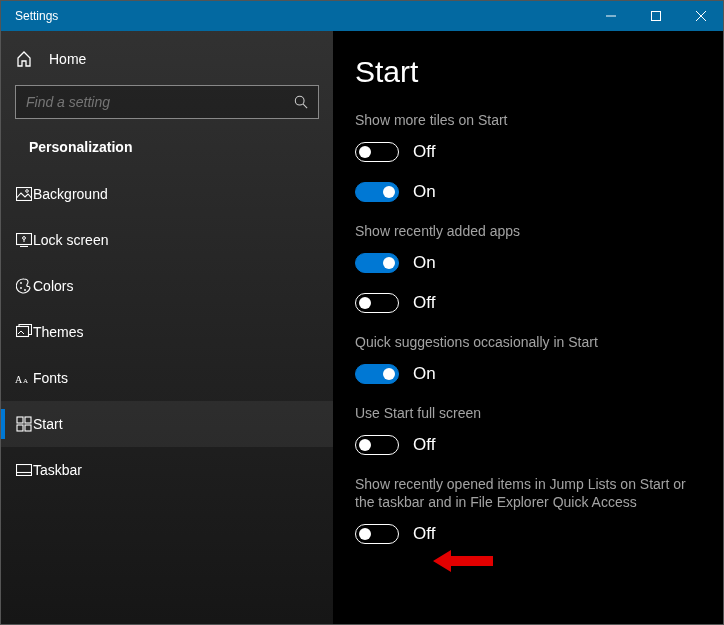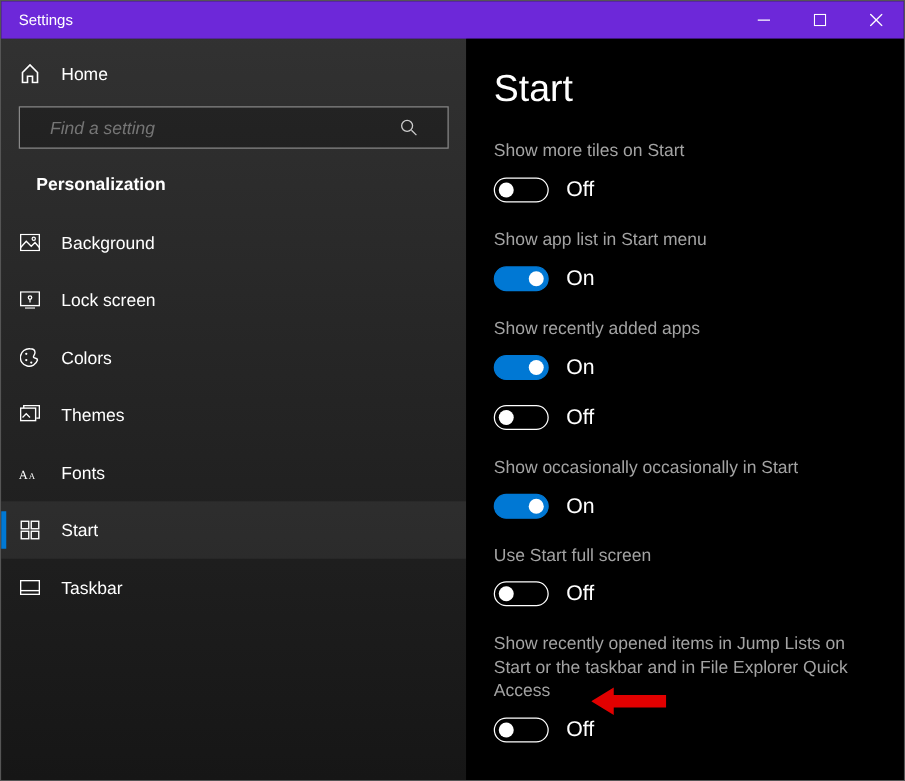--- a/index.html
+++ b/index.html
@@ -1,42 +1,42 @@
 <!DOCTYPE html>
 <html><head>
 <meta charset="utf-8">
 <style>
   * { box-sizing: border-box; margin: 0; padding: 0; }
   html, body { width: 724px; height: 625px; overflow: hidden; font-family: "Segoe UI", Arial, sans-serif; }
   body { background: #000; color: #fff; font-size: 14px; }
 
   .window { display: flex; flex-direction: column; width: 724px; height: 625px; border: 1px solid #555; background: #000; }
 
-  .titlebar { height: 30px; display: flex; align-items: center; justify-content: space-between; background: #6d28d9; }
+  .titlebar { height: 30px; display: flex; align-items: center; justify-content: space-between; background: #0369a1; }
   .titlebar .title { padding-left: 14px; font-size: 12px; color: #fff; }
   .win-controls { display: flex; }
   .win-btn { width: 45px; height: 30px; display: flex; align-items: center; justify-content: center; color: #fff; }
   .win-btn svg { stroke: #fff; }
 
   .body { flex: 1; display: flex; min-height: 0; }
 
-  .sidebar { width: 372px; background: linear-gradient(180deg, rgba(90,90,90,0.55), rgba(40,40,40,0.55)); position: relative; padding-top: 8px; }
+  .sidebar { width: 332px; background: linear-gradient(180deg, rgba(90,90,90,0.55), rgba(40,40,40,0.55)); position: relative; padding-top: 8px; }
 
   .home-row { display: flex; align-items: center; height: 40px; padding: 0 14px; gap: 16px; cursor: pointer; }
   .home-row .icon { width: 18px; display:flex; align-items:center; justify-content:center; }
 
   .search-wrap { padding: 0 14px; margin-top: 6px; }
-  .search { width: 100%; height: 34px; background: rgba(0,0,0,0.25); border: 1px solid #888; display: flex; align-items: center; padding: 0 24px; justify-content: space-between; }
+  .search { width: 100%; height: 34px; background: rgba(0,0,0,0.25); border: 1px solid #888; display: flex; align-items: center; padding: 0 10px; justify-content: space-between; }
   .search input { background: transparent; border: none; color: #ccc; font-size: 14px; outline: none; width: 90%; font-style: italic; }
   .search .sicon { color: #ccc; }
 
   .category { padding: 20px 14px 8px 28px; font-size: 14px; font-weight: 600; color: #fff; }
 
   .nav { margin-top: 8px; }
-  .nav-item { display: flex; align-items: center; height: 46px; padding: 0 14px; gap: 16px; cursor: pointer; position: relative; color: #fff; text-align: center; }
+  .nav-item { display: flex; align-items: center; height: 46px; padding: 0 14px; cursor: pointer; position: relative; color: #fff; text-align: center; }
   .nav-item .icon { width: 18px; display:flex; align-items:center; justify-content:center; }
   .nav-item.active::before { content:""; position:absolute; left:0; top:8px; bottom:8px; width:4px; background:#0078d4; }
   .nav-item.active { background: rgba(255,255,255,0.06); }
 
   .content { flex: 1; background: #000; padding: 24px 22px 12px 22px; overflow: hidden; }
   .content h1 { font-size: 30px; font-weight: 400; margin-bottom: 22px; }
 
   .setting { margin-bottom: 20px; }
   .setting .label { font-size: 14px; color: #a3a3a3; margin-bottom: 12px; line-height: 1.35; }
   .toggle-row { display:flex; align-items:center; gap: 14px; }
@@ -195,21 +195,20 @@
           <div class="setting">
             <div class="label">Show more tiles on Start</div>
             <div class="toggle-row">
               <div class="toggle off">
                 <div class="knob"></div>
               </div>
               <div class="toggle-state">Off</div>
             </div>
           </div>
           <div class="setting">
-            <div class="label">Show app list in Start menu</div>
             <div class="toggle-row">
               <div class="toggle on">
                 <div class="knob"></div>
               </div>
               <div class="toggle-state">On</div>
             </div>
           </div>
           <div class="setting">
             <div class="label">Show recently added apps</div>
             <div class="toggle-row">
@@ -221,21 +220,21 @@
           </div>
           <div class="setting">
             <div class="toggle-row">
               <div class="toggle off">
                 <div class="knob"></div>
               </div>
               <div class="toggle-state">Off</div>
             </div>
           </div>
           <div class="setting">
-            <div class="label">Show occasionally occasionally in Start</div>
+            <div class="label">Quick suggestions occasionally in Start</div>
             <div class="toggle-row">
               <div class="toggle on">
                 <div class="knob"></div>
               </div>
               <div class="toggle-state">On</div>
             </div>
           </div>
           <div class="setting">
             <div class="label">Use Start full screen</div>
             <div class="toggle-row">

